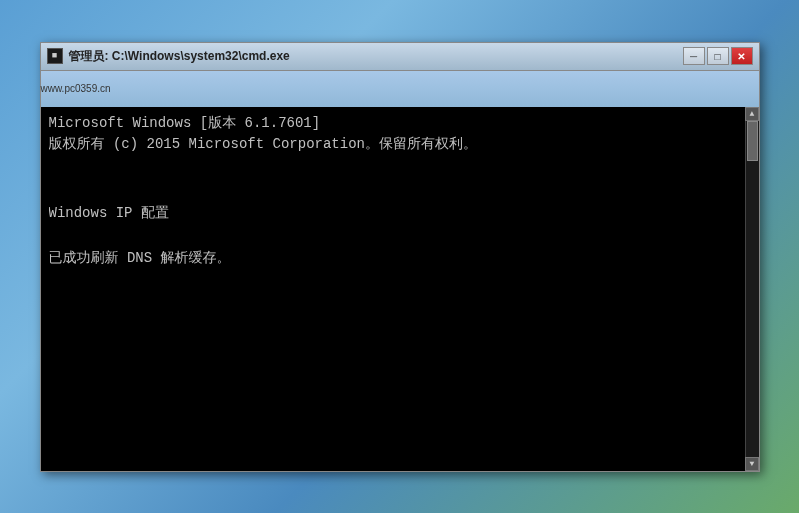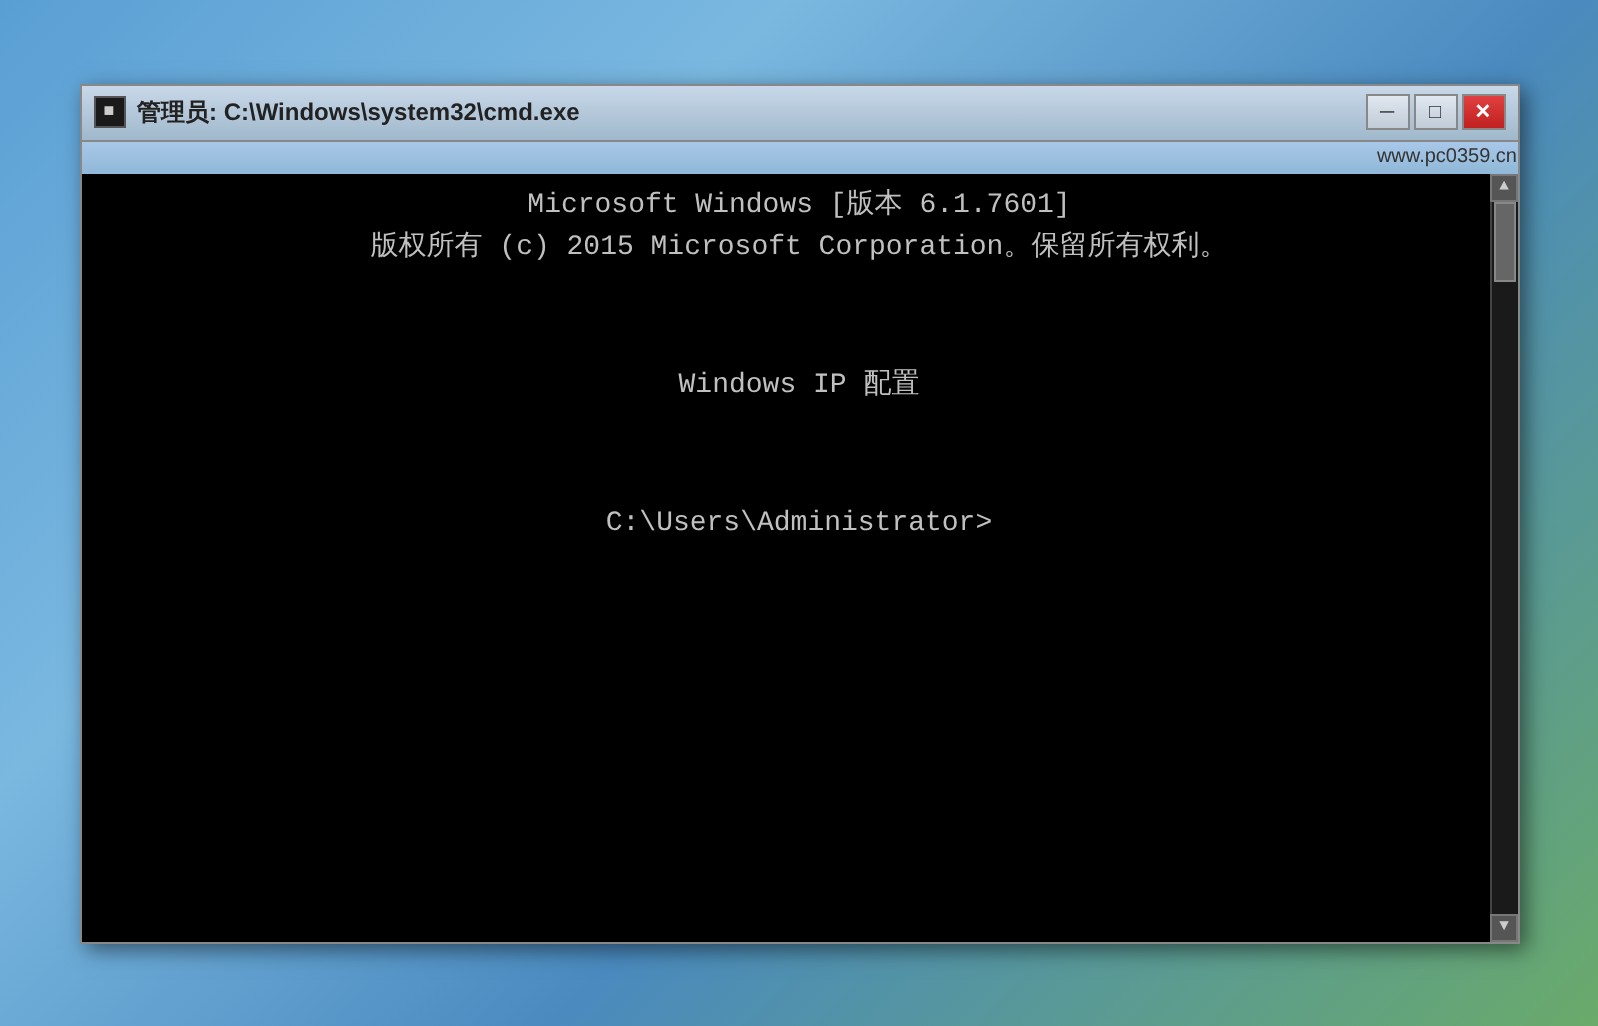--- a/index.html
+++ b/index.html
@@ -81,43 +81,42 @@
       font-family: Arial, sans-serif;
     }
 
     .win-btn.close {
       background: linear-gradient(to bottom, #e04040, #c02020);
       color: white;
       font-weight: bold;
     }
 
     .watermark-bar {
-      height: 16px;
+      height: 36px;
       background: linear-gradient(to bottom, #a8c8e8, #90b8d8);
       display: flex;
       align-items: center;
-      justify-content: flex-end;
+      justify-content: flex-start;
       flex-shrink: 0;
     }
 
     .watermark-text {
       font-size: 10px;
       color: #333;
       font-family: Arial, sans-serif;
     }
 
     .cmd-body {
       flex: 1;
       background: #000000;
       padding: 6px 8px;
       overflow: hidden;
       display: flex;
       flex-direction: column;
       position: relative;
-      text-align: center;
     }
 
     .cmd-content {
       flex: 1;
       overflow: hidden;
     }
 
     .cmd-line {
       color: #c0c0c0;
       font-size: 14px;
@@ -198,22 +197,22 @@
   </div>
 
   <div class="cmd-body">
     <div class="cmd-content">
       <div class="cmd-line">Microsoft Windows [版本 6.1.7601]</div>
       <div class="cmd-line">版权所有 (c) 2015 Microsoft Corporation。保留所有权利。</div>
       <div class="blank-line"></div>
       <div class="blank-line"></div>
       <div class="cmd-line">Windows IP 配置</div>
       <div class="blank-line"></div>
-      <div class="blank-line"></div>
-      <div class="cmd-line">C:\Users\Administrator&gt;</div>
+      <div class="cmd-line">已成功刷新 DNS 解析缓存。</div>
+      <div class="blank-line"></div>
     </div>
 
     <div class="scrollbar">
       <div class="scrollbar-arrow">▲</div>
       <div class="scrollbar-track">
         <div class="scrollbar-thumb"></div>
       </div>
       <div class="scrollbar-arrow">▼</div>
     </div>
   </div>

